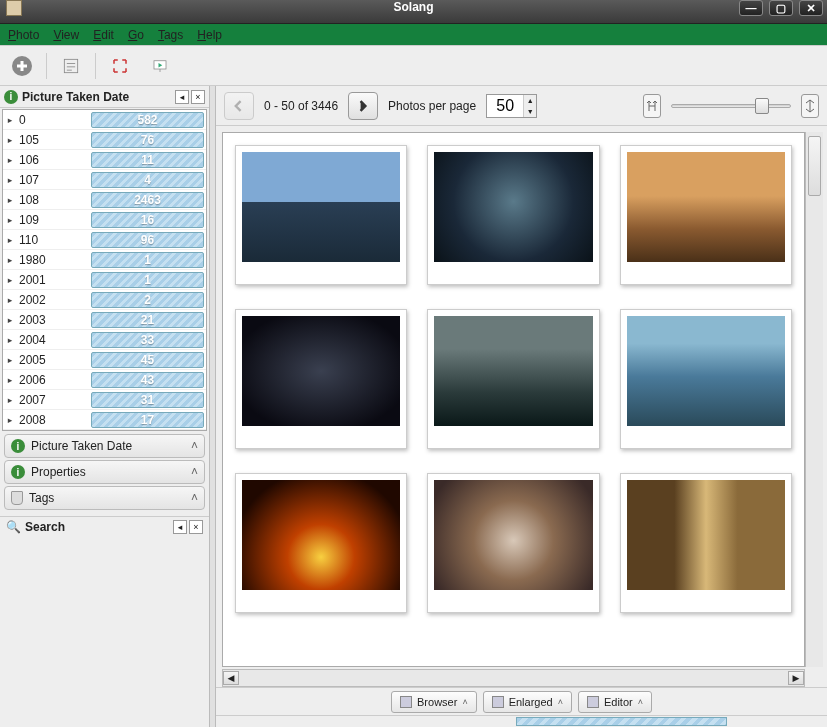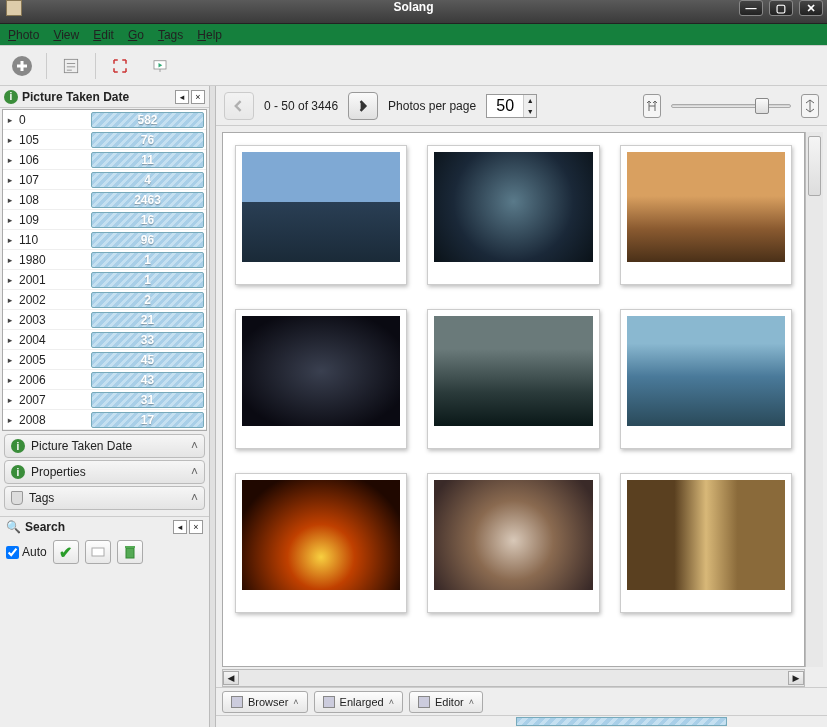--- a/index.html
+++ b/index.html
@@ -75,21 +75,21 @@
 .thumbs-wrap { flex:1; display:flex; overflow:hidden;}
 .thumbs { flex:1; background:#fff; border:1px solid #aaa; margin:6px 0 0 6px; overflow:auto; padding:12px; display:grid; grid-template-columns: repeat(3, 1fr); gap: 24px 20px; align-content:start;}
 .polaroid { background:#fff; border:1px solid #ccc; box-shadow: 1px 2px 4px rgba(0,0,0,.25); padding:6px 6px 22px 6px; display:flex; cursor:pointer;}
 .polaroid .img { width:100%; height:110px; }
 .vscroll { width:18px; background:#e8e8e8; border-left:1px solid #bbb; margin:6px 4px 0 0; position:relative;}
 .vscroll .vthumb{ position:absolute; top:4px; left:2px; right:2px; height:60px; background:linear-gradient(#f5f5f5,#ddd); border:1px solid #aaa; border-radius:2px;}
 
 
 .hscroll { height:18px; background:#e8e8e8; border:1px solid #bbb; margin:2px 22px 0 6px; display:flex; align-items:center; justify-content:space-between;}
 .hscroll .ar{ width:16px;height:14px; background:linear-gradient(#f5f5f5,#ddd); border:1px solid #aaa; display:flex;align-items:center;justify-content:center; font-size:9px; cursor:pointer;}
-.bottom-tabs { height:28px; display:flex; align-items:center; padding:2px 6px; gap:6px; border-top:1px solid #ccc; background:#eee;}
+.bottom-tabs { height:28px; display:flex; align-items:center; padding:2px 6px; gap:6px; border-top:1px solid #ccc; background:#eee;justify-content:center;}
 .btab { height:22px; border:1px solid #aaa; border-radius:3px; background:linear-gradient(#fdfdfd,#e6e6e6); display:flex; align-items:center; padding:0 8px; gap:5px; cursor:pointer; font-size:11px;}
 .btab .ic{ width:12px;height:12px; border:1px solid #888; background:#ccd;}
 .btab .chev{ color:#666; font-size:9px;}
 
 
 .progress { height:12px; background:#eee; border-top:1px solid #ccc; position:relative;}
 .progress .fill{ position:absolute; left:300px; right:100px; top:1px; bottom:1px; background: repeating-linear-gradient(135deg,#a9cfe8,#a9cfe8 4px,#c5e0f1 4px,#c5e0f1 8px); border:1px solid #7ab;}
 
 
 .t1{background:linear-gradient(#7fa9d4 45%,#2a3f55 45%,#1a2a38);}
@@ -263,40 +263,20 @@
           <span class="chev">˄</span>
         </div>
       </div>
 
     <div class="search-hdr">
       <span class="mag">🔍</span>
       <span class="lbl">Search</span>
       <div class="tiny">◂</div>
       <div class="tiny">×</div>
     </div>
-    <div class="search-row">
-      <label style="display:flex;align-items:center;gap:3px;">
-        <input type="checkbox" checked="" style="">
-        <span>Auto</span>
-      </label>
-      <div class="sbtn">
-          <span class="check-green">✔</span>
-        </div>
-      <div class="sbtn">
-          <svg width="14" height="10">
-            <rect x="1" y="1" width="12" height="8" fill="#fff" stroke="#aaa"></rect>
-          </svg>
-        </div>
-      <div class="sbtn">
-          <svg width="12" height="14">
-            <rect x="2" y="3" width="8" height="10" fill="#5a5" stroke="#383"></rect>
-            <rect x="1" y="1" width="10" height="2" fill="#5a5"></rect>
-          </svg>
-        </div>
-    </div>
     <div style="flex:1"></div>
   </div>
 
   <div class="pane-handle"></div>
 
   <div class="content">
     <div class="pager">
       <div class="navbtn disabled">
           <svg viewBox="0 0 20 20">
             <path d="M12 4l-6 6 6 6" fill="none" stroke="#555" stroke-width="3"></path>

